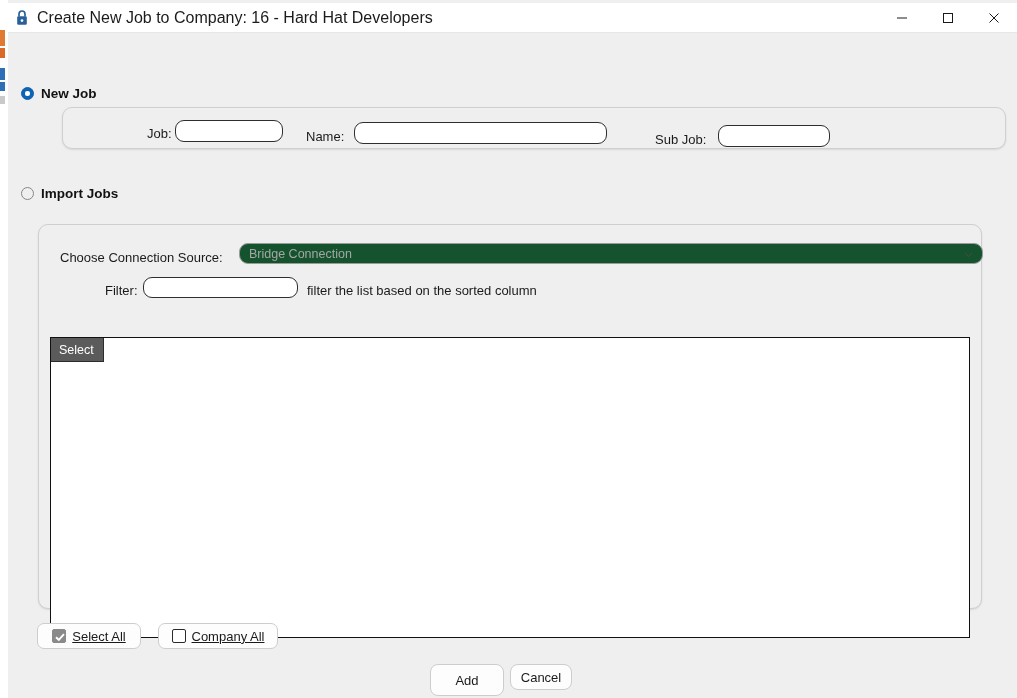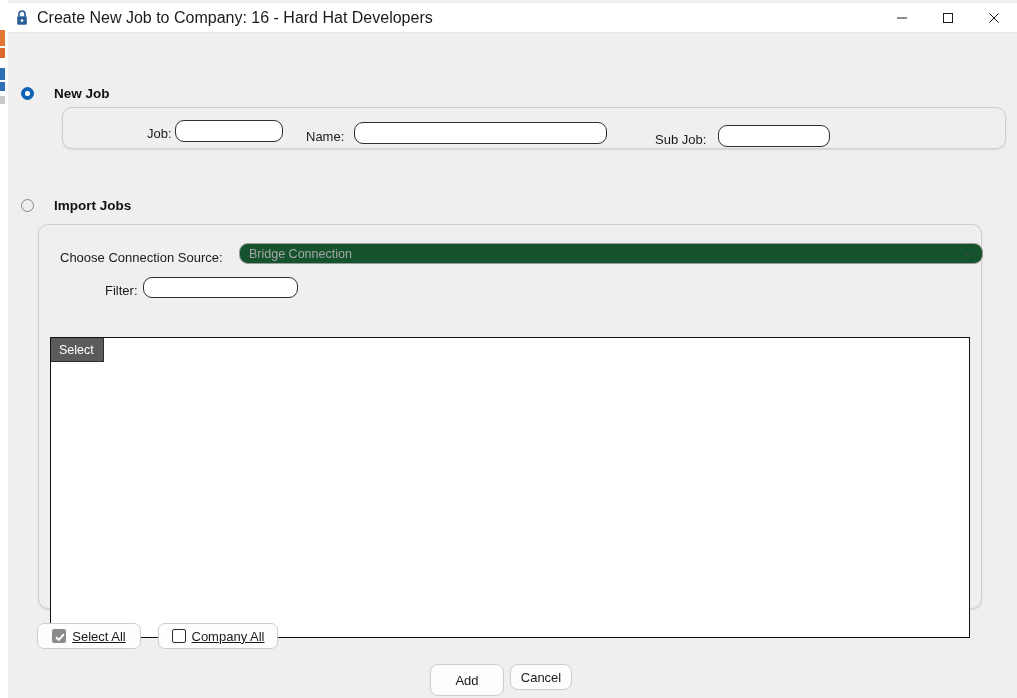--- a/index.html
+++ b/index.html
@@ -108,21 +108,21 @@
     position: relative;
     height: 666px;
     background: #efefef;
   }
 
   
   .radio-row {
     position: absolute;
     display: flex;
     align-items: center;
-    gap: 20px;
+    gap: 7px;
   }
   .radio {
     width: 13px; height: 13px;
     border-radius: 50%;
     box-sizing: border-box;
     flex: 0 0 auto;
     position: relative;
   }
   .radio.off {
     border: 1px solid #868686;
@@ -338,38 +338,39 @@
       <span class="fld-label" style="left:84px; top:18px;">Job:</span>
       <input class="txtbox" style="left: 112px; top: 12px; width: 108px; height: 22px;" type="text" placeholder="">
 
       <span class="fld-label" style="left:243px; top:21px;">Name:</span>
       <input class="txtbox" style="left: 291px; top: 14px; width: 253px; height: 22px;" type="text" placeholder="">
 
       <span class="fld-label" style="left:592px; top:24px;">Sub Job:</span>
       <input class="txtbox" style="left: 655px; top: 17px; width: 112px; height: 22px;" type="text" placeholder="">
     </div>
 
-    <div class="radio-row" style="left:13px; top:165px;">
+    <div class="radio-row" style="left:13px; top:153px;">
       <span class="radio off"></span>
       <span class="radio-label">Import Jobs</span>
     </div>
 
     <div class="group" style="left:30px; top:191px; width:944px; height:385px;">
 
       <span class="fld-label" style="left:21px; top:25px;">Choose Connection Source:</span>
 
       <div id="combo-wrap" style="left:200px; top:18px; width:744px; height:21px;">
         <span id="combo-value">Bridge Connection</span>
         <svg id="combo-arrow" viewBox="0 0 11 11">
           <polyline points="2,4 5.5,7.5 9,4" fill="none" stroke="#4a4a4a" stroke-width="1"></polyline>
         </svg>
       </div>
 
       <span class="fld-label" style="left:66px; top:58px;">Filter:</span>
       <input class="txtbox" style="left: 104px; top: 52px; width: 155px; height: 21px;" type="text" placeholder="">
+      <span class="hint" style="left:268px; top:58px;">filter the list based on the sorted column</span>
 
       <div id="list" style="left:11px; top:112px; width:920px; height:301px;">
         <div id="list-header">Select</div>
         <div id="list-body"></div>
       </div>
     </div>
 
     <button class="checkbtn" style="left:29px; top:590px; width:104px; height:26px;">
       <span class="cbx checked">
         <svg width="14" height="14" viewBox="0 0 14 14" style="display:block">

